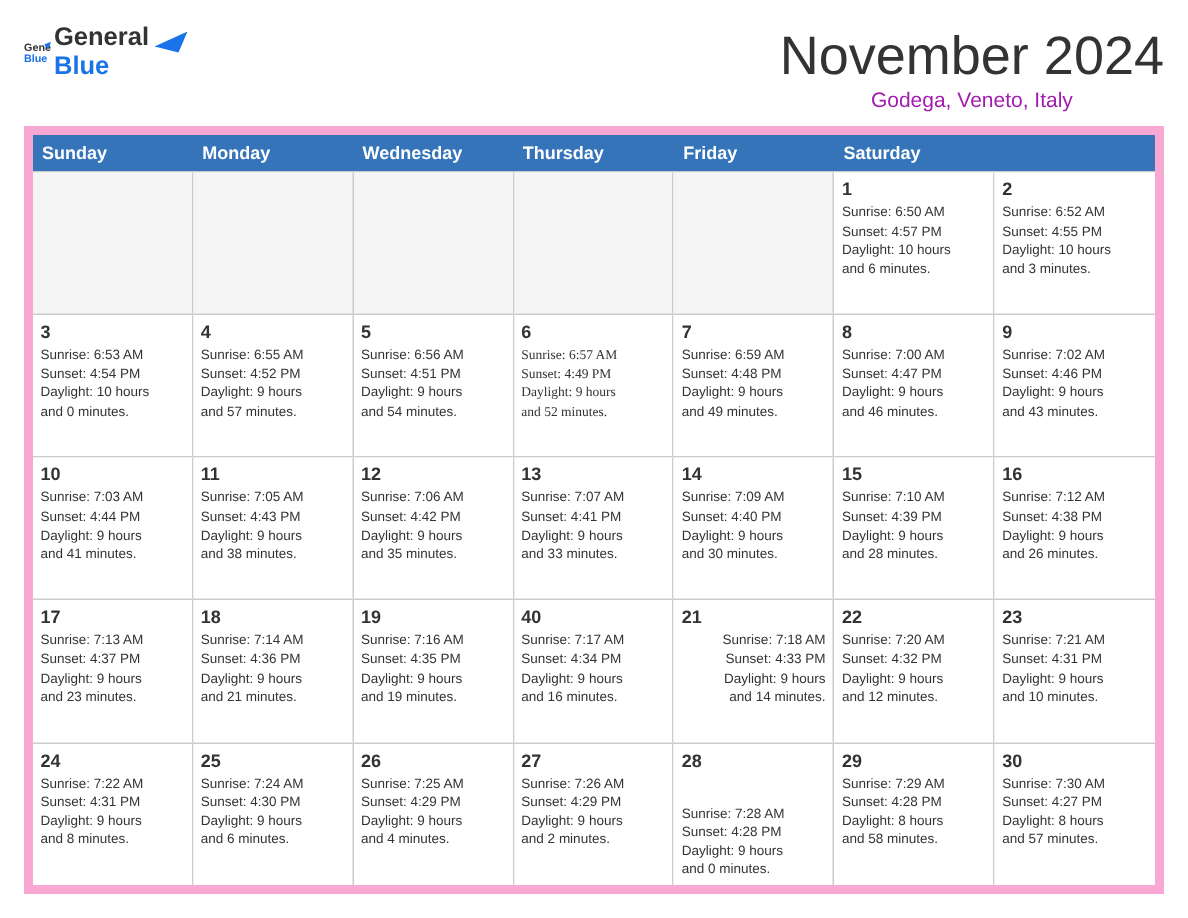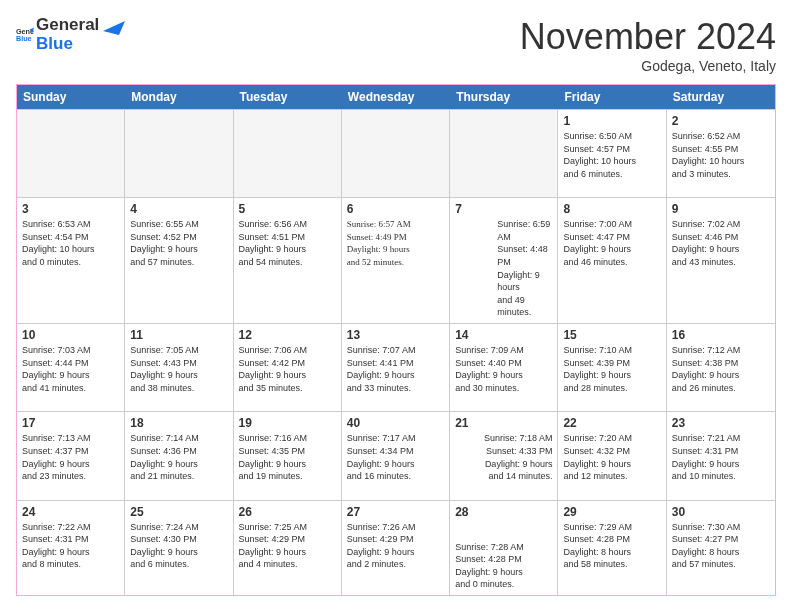--- a/index.html
+++ b/index.html
@@ -35,27 +35,28 @@
     .title-block {
       text-align: right;
     }
     .month-title {
       font-size: 36px;
       font-weight: normal;
       color: #333;
     }
     .location {
       font-size: 14px;
-      color: #404040;
+      color: #a21caf;
+      text-align: center;
     }
     .calendar {
       flex: 1;
       display: flex;
       flex-direction: column;
-      border: 1px solid #f9a8d4;
+      border: 6px solid #f9a8d4;
     }
     .calendar-header {
       display: grid;
       grid-template-columns: repeat(7, 1fr);
       background: #3574b8;
     }
     .calendar-header-cell {
       color: #fff;
       font-size: 12px;
       font-weight: bold;
@@ -121,21 +122,20 @@
     <div class="title-block">
       <div class="month-title">November 2024</div>
       <div class="location">Godega, Veneto, Italy</div>
     </div>
   </div>
 
   <div class="calendar">
     <div class="calendar-header">
       <div class="calendar-header-cell">Sunday</div>
       <div class="calendar-header-cell">Monday</div>
-      <div class="calendar-header-cell">Tuesday</div>
       <div class="calendar-header-cell">Wednesday</div>
       <div class="calendar-header-cell">Thursday</div>
       <div class="calendar-header-cell">Friday</div>
       <div class="calendar-header-cell">Saturday</div>
     </div>
     <div class="calendar-body" id="calendar-body">
     <div class="calendar-row">
           <div class="calendar-cell empty"></div>
           <div class="calendar-cell empty"></div>
           <div class="calendar-cell empty"></div>
@@ -180,21 +180,21 @@
           </div>
           <div class="calendar-cell">
             <span class="day-number">6</span>
             <div class="cell-info" style="white-space: pre-line; font-family: Liberation Serif, serif;">Sunrise: 6:57 AM
 Sunset: 4:49 PM
 Daylight: 9 hours
 and 52 minutes.</div>
           </div>
           <div class="calendar-cell">
             <span class="day-number">7</span>
-            <div class="cell-info" style="white-space: pre-line; margin-left: 42px;">Sunrise: 6:59 AM
+            <div class="cell-info" style="white-space: pre-line;">Sunrise: 6:59 AM
 Sunset: 4:48 PM
 Daylight: 9 hours
 and 49 minutes.</div>
           </div>
           <div class="calendar-cell">
             <span class="day-number">8</span>
             <div class="cell-info" style="white-space: pre-line;">Sunrise: 7:00 AM
 Sunset: 4:47 PM
 Daylight: 9 hours
 and 46 minutes.</div>

